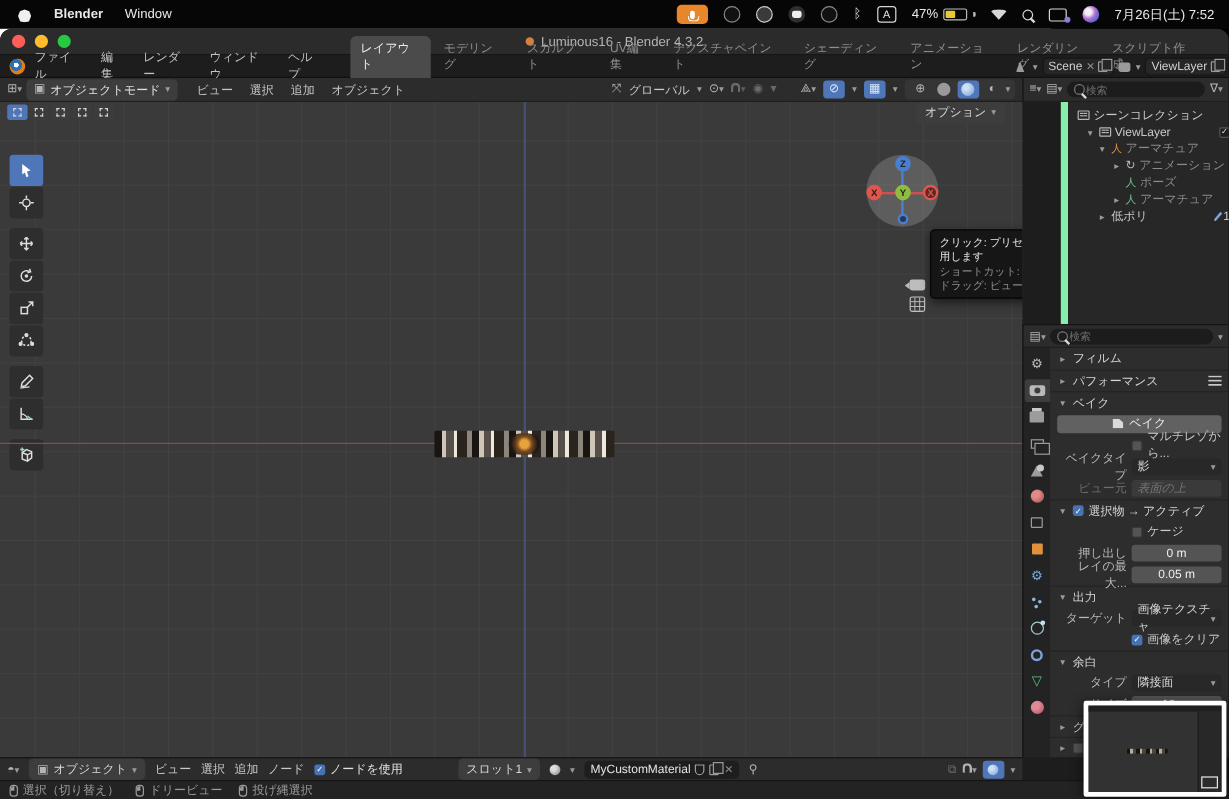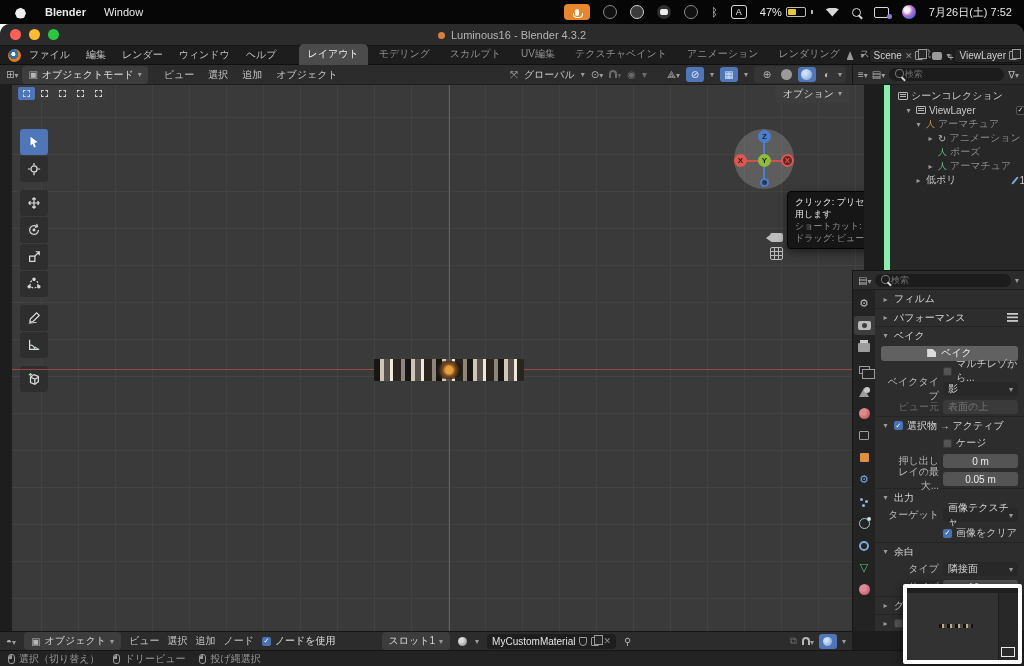--- a/index.html
+++ b/index.html
@@ -70,21 +70,21 @@
   .icon-copy { width:8px; height:9px; border:1px solid #9a9a9a; border-radius:1px; position:relative; }
   .icon-copy::after { content:""; position:absolute; left:2px; top:-3px; width:7px; height:8px; border:1px solid #9a9a9a; background:#262626; }
   .icon-unlink { color:#8f8f8f; font-size:9px; }
   .chev { color:#9a9a9a; font-size:8px; }
 
   
   .vp-header { position:absolute; top:41px; left:0; width:852px; height:20px; background:#2c2c2c;
     display:flex; align-items:center; border-bottom:1px solid #1e1e1e; }
   .viewport { position:absolute; top:61px; left:0; width:852px; height:546px; background:#3a3a3a; overflow:hidden;
     background-image:linear-gradient(#424242 1px, transparent 1px),linear-gradient(90deg,#424242 1px, transparent 1px);
-    background-size:37px 37px; background-position:-8px -5px;margin-left:12px; }
+    background-size:37px 37px; background-position:-8px -5px; }
   .mode-chip { display:flex; align-items:center; gap:4px; background:#3d3d3d; border-radius:4px; padding:2px 6px; margin:0 8px 0 4px; color:#e0e0e0; }
   .vph-menus { display:flex; gap:14px; color:#c6c6c6; margin-left:8px; }
   .vph-right { display:flex; align-items:center; gap:6px; margin-left:auto; padding-right:6px; }
   .glyph { color:#b5b5b5; }
   .dim { opacity:.45; }
   .chipgrp { display:flex; align-items:center; gap:2px; background:#353535; border-radius:4px; padding:1px 4px; }
   .shade-dot { width:11px; height:11px; border-radius:50%; }
   .shade-chip { display:flex; align-items:center; justify-content:center; width:18px; height:15px; border-radius:3px; }
   .shade-chip.active { background:#4f76b8; }
   .magnet { width:8px; height:8px; border:2px solid #b5b5b5; border-bottom:none; border-radius:5px 5px 0 0; display:inline-block; }
@@ -139,21 +139,21 @@
 
   
   .tooltip { position:absolute; left:775px; top:106px; width:156px; background:#161616; border:1px solid #050505;
     border-radius:4px; padding:4px 7px; z-index:30; box-shadow:0 3px 8px rgba(0,0,0,.5); }
   .tooltip .t1 { color:#e7e7e7; font-size:9px; line-height:12px; }
   .tooltip .t2 { color:#909090; font-size:9px; line-height:12px; }
 
   
   .outliner-header { position:absolute; top:41px; left:852px; width:172px; height:20px; background:#2c2c2c;
     display:flex; align-items:center; gap:4px; padding:0 5px; border-bottom:1px solid #1e1e1e; border-left:1px solid #151515; }
-  .ol-search, .pp-search { display:flex; align-items:flex-start; gap:1px; background:#1c1c1c; border-radius:8px; padding:1px 6px; height:13px; flex:1; }
+  .ol-search, .pp-search { display:flex; align-items:center; gap:1px; background:#1c1c1c; border-radius:8px; padding:1px 6px; height:13px; flex:1; }
   .ol-search input, .pp-search input { background:transparent; border:none; outline:none; color:#bbb; width:100%; font-size:9px; font-family:inherit; }
   .ol-search input::placeholder, .pp-search input::placeholder { color:#6d6d6d; }
   .outliner { position:absolute; top:61px; left:884px; width:172px; height:185px; background:#272727;
     border-left:6px solid #86efac; padding-top:4px; }
   .ol-row { display:flex; align-items:center; height:14px; gap:3px; color:#c9c9c9; padding-right:4px; }
   .ol-row .lbl { flex:1; overflow:hidden; }
   .ol-row.dimmed { color:#8a8a8a; }
   .arr { width:9px; text-align:center; color:#9a9a9a; font-size:8px; flex:none; }
   .icon-colbox { width:10px; height:8px; border:1px solid #b5b5b5; border-radius:1px; position:relative; flex:none; }
   .icon-colbox::after { content:""; position:absolute; left:1px; top:1px; width:3px; height:1px; background:#b5b5b5; box-shadow:3px 0 #b5b5b5, 0 2px #b5b5b5, 3px 2px #b5b5b5; }
@@ -179,21 +179,21 @@
   .ptab { width:21px; height:19px; display:flex; align-items:center; justify-content:center; border-radius:3px 0 0 3px; }
   .ptab.active { background:#3d3d3d; }
   .props { position:absolute; top:266px; left:875px; width:149px; height:341px; background:#2d2d2d; overflow:hidden; }
   .p-row { display:flex; align-items:center; height:18px; gap:4px; padding:0 6px; }
   .p-head { color:#d6d6d6; }
   .p-sep { border-top:1px solid #242424; }
   .p-label { width:58px; text-align:right; color:#b9b9b9; flex:none; }
   .p-label.dis { color:#6e6e6e; }
   .field { flex:1; background:#545454; border-radius:3px; height:14px; display:flex; align-items:center; justify-content:center; color:#eee; }
   .field.dd { background:#282828; justify-content:space-between; padding:0 5px; color:#d6d6d6; }
-  .field.disabled { background:#3a3a3a; color:#757575; }
+  .field.disabled { background:#3a3a3a; color:#757575;font-style:italic; }
   .bake-btn { flex:1; background:#616161; border-radius:3px; height:15px; display:flex; align-items:center; justify-content:center; gap:5px; color:#f0f0f0; }
   .bake-icn { width:9px; height:8px; background:#dadada; clip-path:polygon(0 0,60% 0,100% 40%,100% 100%,0 100%); }
   .preset-bars { width:11px; height:9px; background:linear-gradient(#c9c9c9 1.5px, transparent 1.5px); background-size:11px 3.5px; }
 
   
   .pt { display:block; }
   .pt-tool { color:#b9b9b9; font-size:11px; }
   .pt-render { width:13px; height:9px; background:#b9b9b9; border-radius:2px; position:relative; }
   .pt-render::after { content:""; position:absolute; left:4px; top:2px; width:5px; height:5px; border-radius:50%; background:#3d3d3d; }
   .pt-printer { width:12px; height:9px; background:#9c9c9c; border-radius:1px; position:relative; }
@@ -294,20 +294,21 @@
         <span>レンダー</span>
         <span>ウィンドウ</span>
         <span>ヘルプ</span>
       </div>
       <div class="tabs">
         <span class="tab active">レイアウト</span>
         <span class="tab">モデリング</span>
         <span class="tab">スカルプト</span>
         <span class="tab">UV編集</span>
         <span class="tab">テクスチャペイント</span>
+        <span class="tab">シェーディング</span>
         <span class="tab">アニメーション</span>
         <span class="tab">レンダリング</span>
         <span class="tab">スクリプト作成</span>
         <span class="tab tab-add">+</span>
       </div>
       <div class="scene-cluster">
         <span class="icon-scene"></span>
         <span class="chev">▾</span>
         <span class="id-chip">
           <span>Scene</span>

